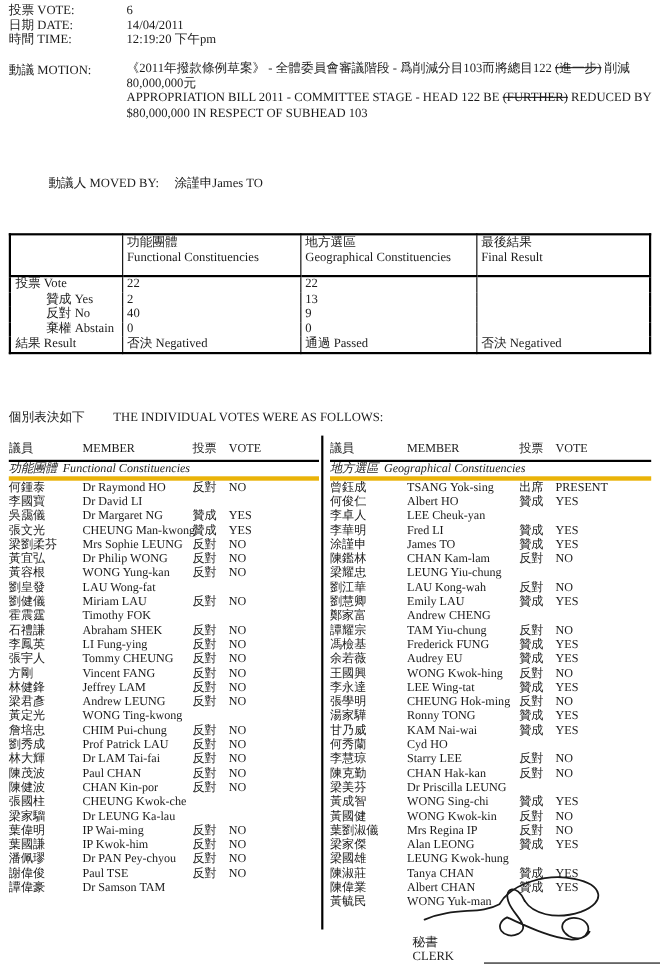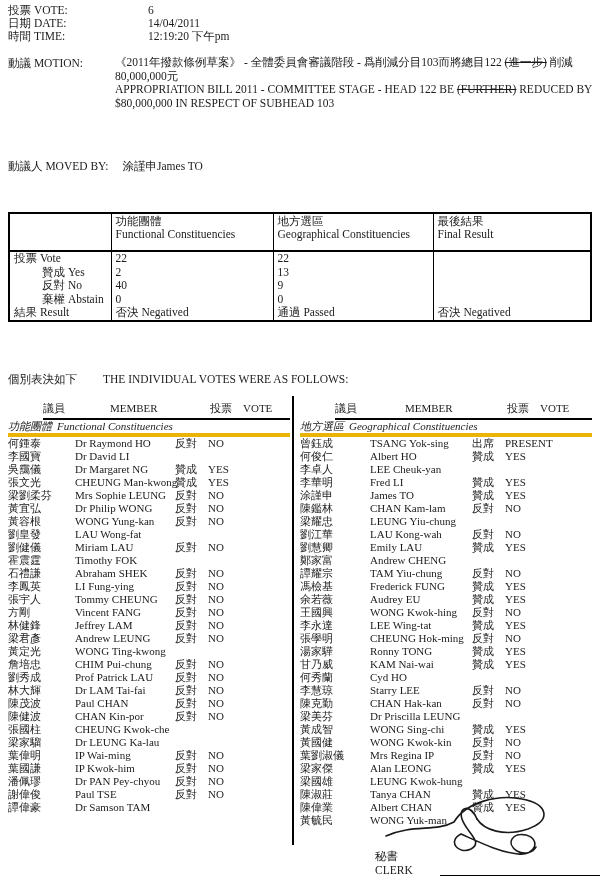--- a/index.html
+++ b/index.html
@@ -5,50 +5,50 @@
   * { margin:0; padding:0; box-sizing:border-box; }
   html,body { background:#fff; }
   body {
     width:600px; height:883px; position:relative;
     font-family:"Liberation Serif","DejaVu Serif",serif;
     color:#1b1b1b; font-size:11.5px;
   }
   .abs { position:absolute; }
 
   
-  .meta-row { display:flex; line-height:13px;gap:33px; }
+  .meta-row { display:flex; line-height:13px; }
   .meta-label { width:107px; flex:0 0 107px; }
 
   
   .motion { display:flex; }
   .motion-label { width:107px; flex:0 0 107px; }
   .motion-body { width:478px; line-height:13.5px; }
   .struck { text-decoration:line-through;text-align:right; }
 
   
-  .movedby { display:flex; }
+  .movedby { display:flex;margin-left:36px; }
   .movedby-label { margin-right:14px; }
 
   
   table.sum { border-collapse:collapse; width:584px; border:2px solid #000; table-layout:fixed; }
   table.sum th, table.sum td {
     border-left:1px solid #000; text-align:left; font-weight:normal;
     vertical-align:top; padding:1px 4px 0 4px; font-size:11.5px;
   }
   table.sum th:first-child, table.sum td:first-child { border-left:none; }
   table.sum thead th { border-bottom:2px solid #000; height:38px; line-height:13px; }
   table.sum tbody td { line-height:13.5px; padding-top:0; padding-bottom:0; }
   td.indent span { padding-left:28px; }
 
   
   .vlist { font-size:11px; }
   .vhead, .vsection, .vrow { display:grid; align-items:baseline; }
   .left-list .vhead, .left-list .vrow { grid-template-columns:67px 100px 33px 1fr; }
   .right-list .vhead, .right-list .vrow { grid-template-columns:70px 102px 33px 1fr; }
-  .vhead { line-height:13px; padding-bottom:3px; border-bottom:2px solid #000;margin-left:35px; }
+  .vhead { line-height:13px; padding-bottom:3px; border-bottom:2px solid #000; }
   .vsection { line-height:13px; border-bottom:4px solid #eab308;font-style:italic; }
   .vrow { height:13px; line-height:13px; white-space:nowrap; overflow:visible; }
   .vsection .sec-text { grid-column:1 / span 4; }
   .sec-en { margin-left:5px; }
 
   .divider { width:2px; background:#000; }
 
   
   .clerk { display:flex; align-items:flex-end;justify-content:space-between; }
   .clerk-line { display:inline-block; width:160px; border-bottom:1.5px solid #000; height:13px; margin-left:2px; }

